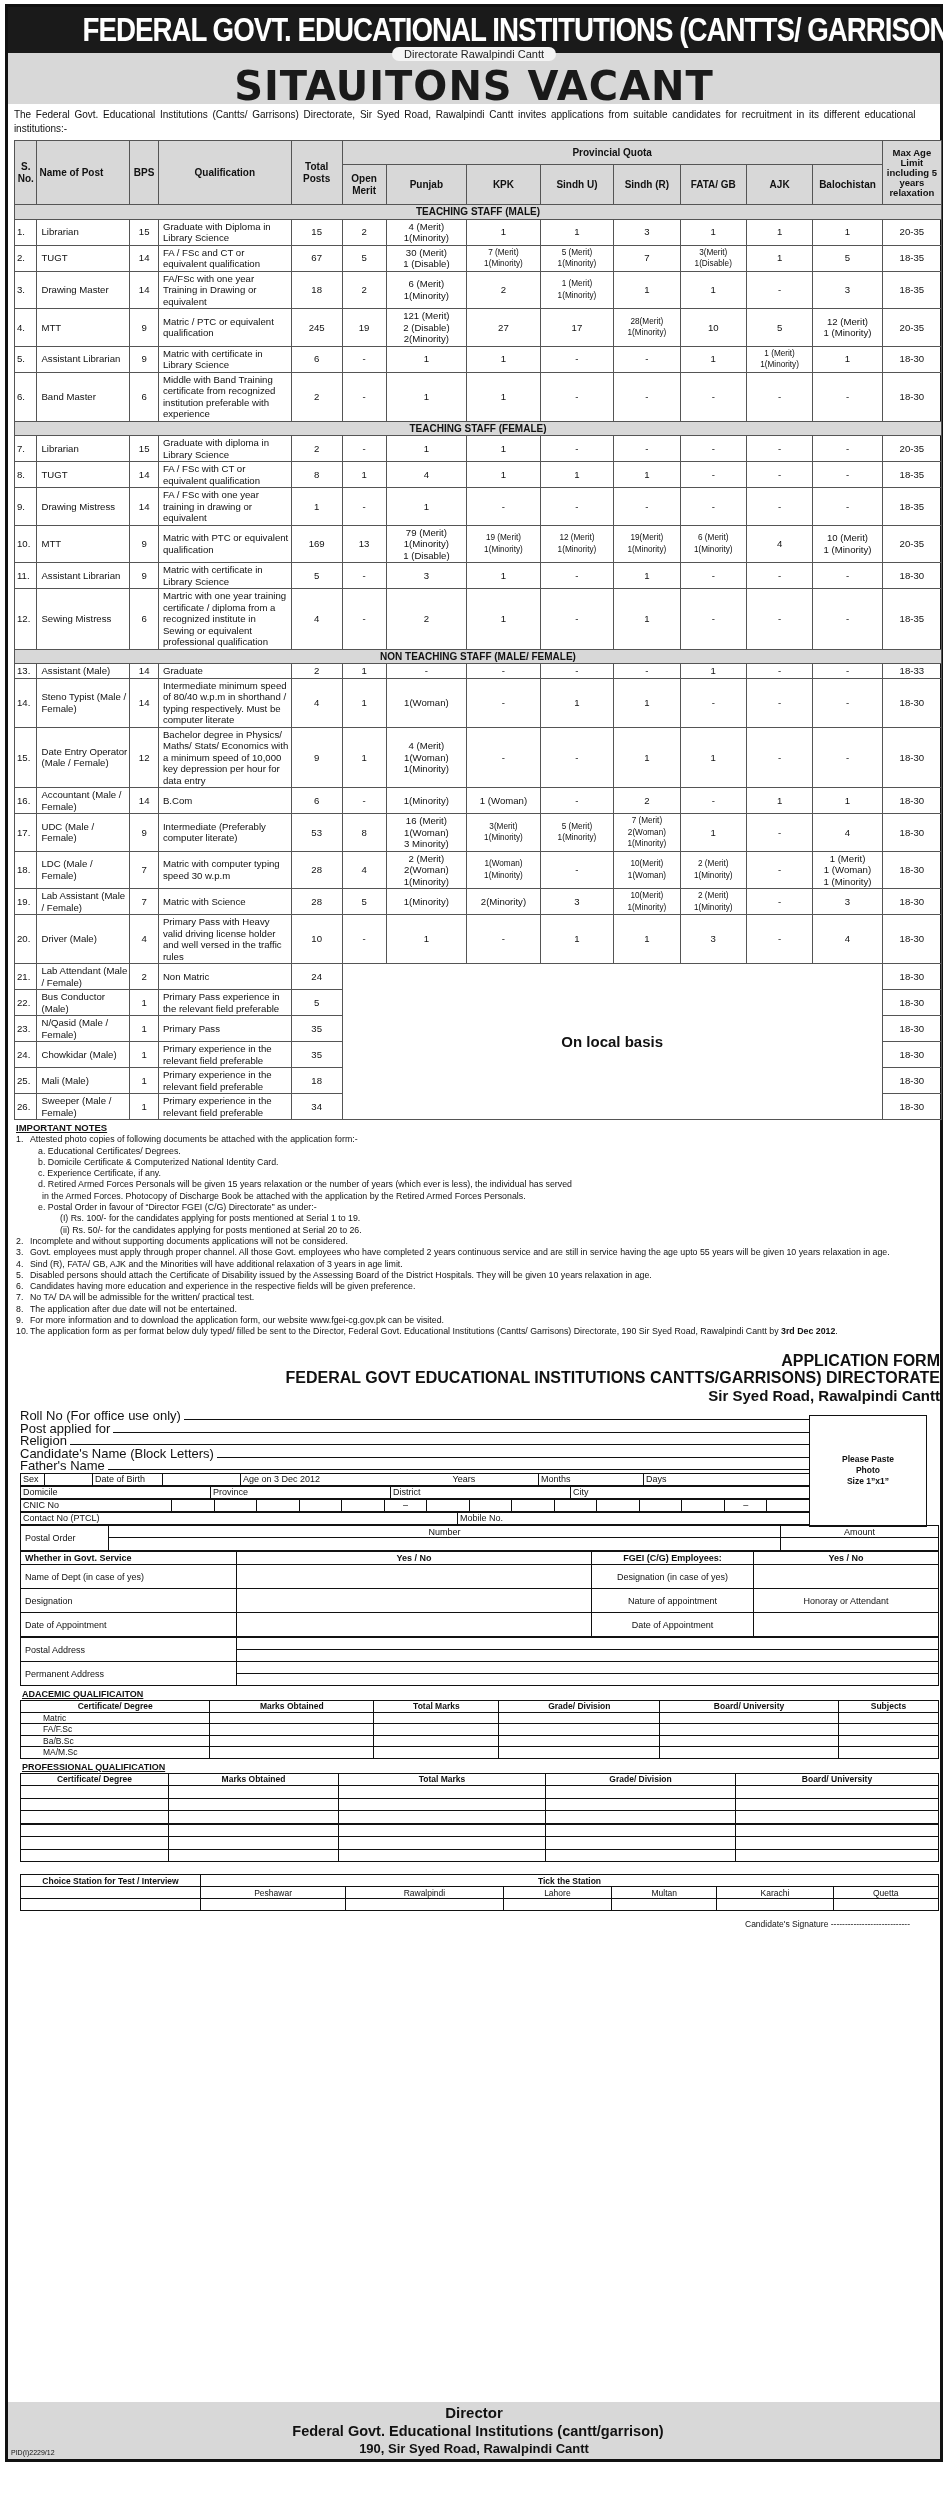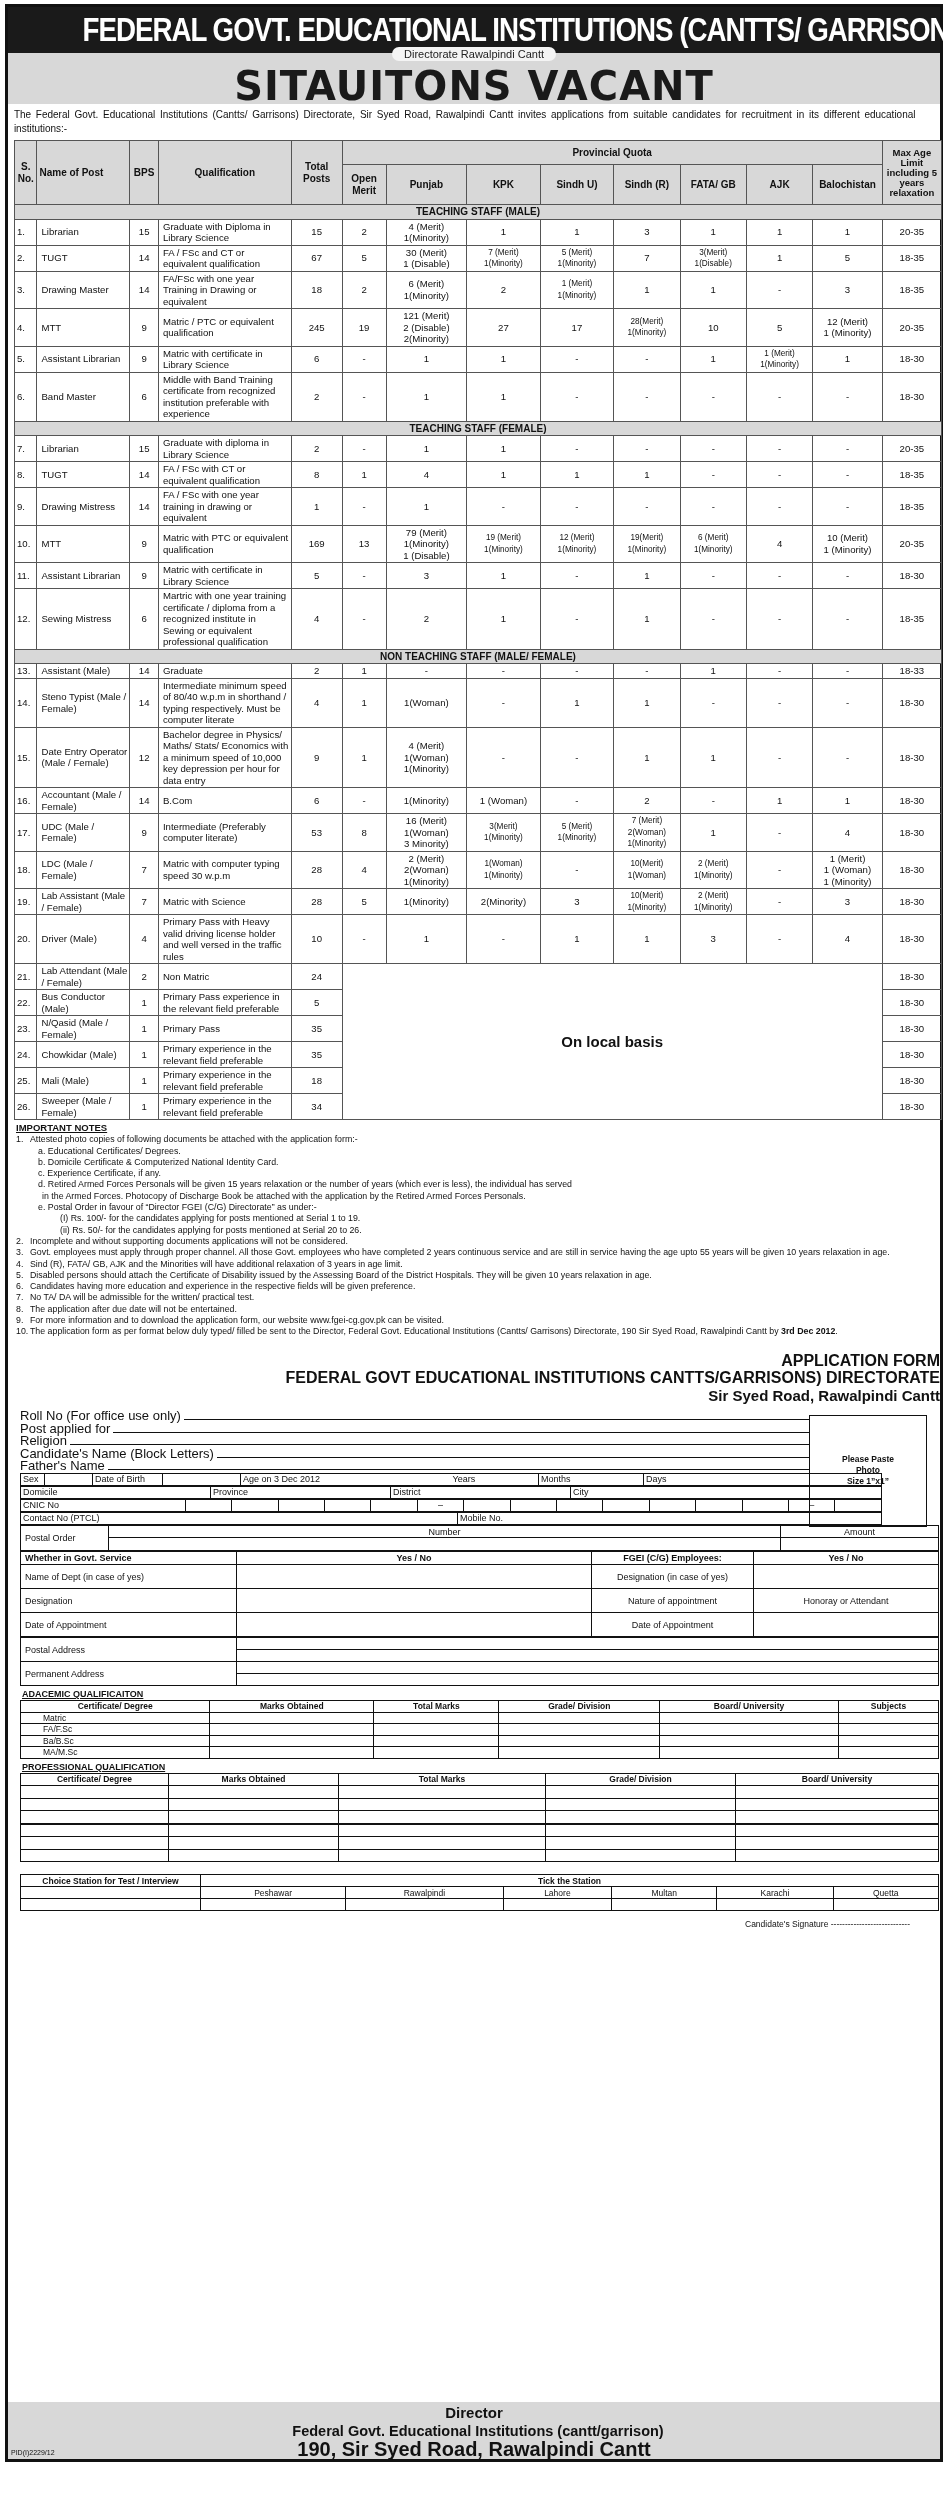--- a/index.html
+++ b/index.html
@@ -37,21 +37,21 @@
   .form-title .t1 { font-size: 16px; line-height: 17px; }
   .form-title .t2 { font-size: 16px; line-height: 18px; }
   .form-title .t3 { font-size: 15px; line-height: 18px; }
 
   .form { position: relative; margin: 6px 0 0 0; padding: 0 12px; }
   .lines { width: 790px; font-size: 13px; }
   .line-row { display: flex; align-items: flex-end; height: 12.5px; }
   .line-row .lbl { white-space: nowrap; padding-right: 3px; }
   .line-row .fill { flex: 1; border-bottom: 1px solid #111; margin-bottom: 3px; }
   .photo { position: absolute; right: 13px; top: 4px; width: 118px; height: 112px; border: 1.5px solid #111; display: flex; align-items: center; justify-content: center; text-align: center; font-size: 8.5px; font-weight: bold; line-height: 11px; }
-  .grid { width: 862px; font-size: 9px; }
+  .grid { width: 790px; font-size: 9px; }
   .grid td { border: 1px solid #111; padding: 0 2px; height: 12px; line-height: 11px; }
 
   .ftable { width: 919px; font-size: 9px; }
   .ftable td { border: 1px solid #111; padding: 2px 4px; }
   .center { text-align: center; }
   .bold { font-weight: bold; }
 
   .sec-lbl { font-size: 9px; font-weight: bold; text-decoration: underline; padding: 3px 0 1px 2px; }
   .sec-lbl.nou { text-decoration: none; }
   .qtable { width: 919px; font-size: 8.5px; }
@@ -59,21 +59,21 @@
   .qtable th { font-weight: bold; text-align: center; }
   .ptable td, .ptable th { height: 12.5px; }
 
   .stable { width: 919px; font-size: 8.5px; margin-top: 12px; }
   .stable td { border: 1px solid #111; height: 12px; text-align: center; padding: 0 3px; }
 
   .sig { text-align: right; font-size: 8.5px; padding: 8px 18px 6px 0; }
   .footer { background: #d8d8d8; position: absolute; left: 0; right: 0; bottom: 0; height: 57px; text-align: center; font-weight: bold; }
   .footer .l1 { font-size: 15px; line-height: 19px; padding-top: 1px; }
   .footer .l2 { font-size: 14.5px; line-height: 18px; margin-left: 8px; }
-  .footer .l3 { font-size: 20px; line-height: 18px; }
+  .footer .l3 { font-size: 13px; line-height: 18px; }
   .footer .pid { position: absolute; left: 3px; bottom: 3px; font-size: 7px; font-weight: normal; }
 </style>
 </head>
 <body>
 
 <div class="page">
 <div class="frame">
 
   <div class="hdr-bar">
     <div class="hdr-title">FEDERAL GOVT. EDUCATIONAL INSTITUTIONS (CANTTS/ GARRISONS)</div>

